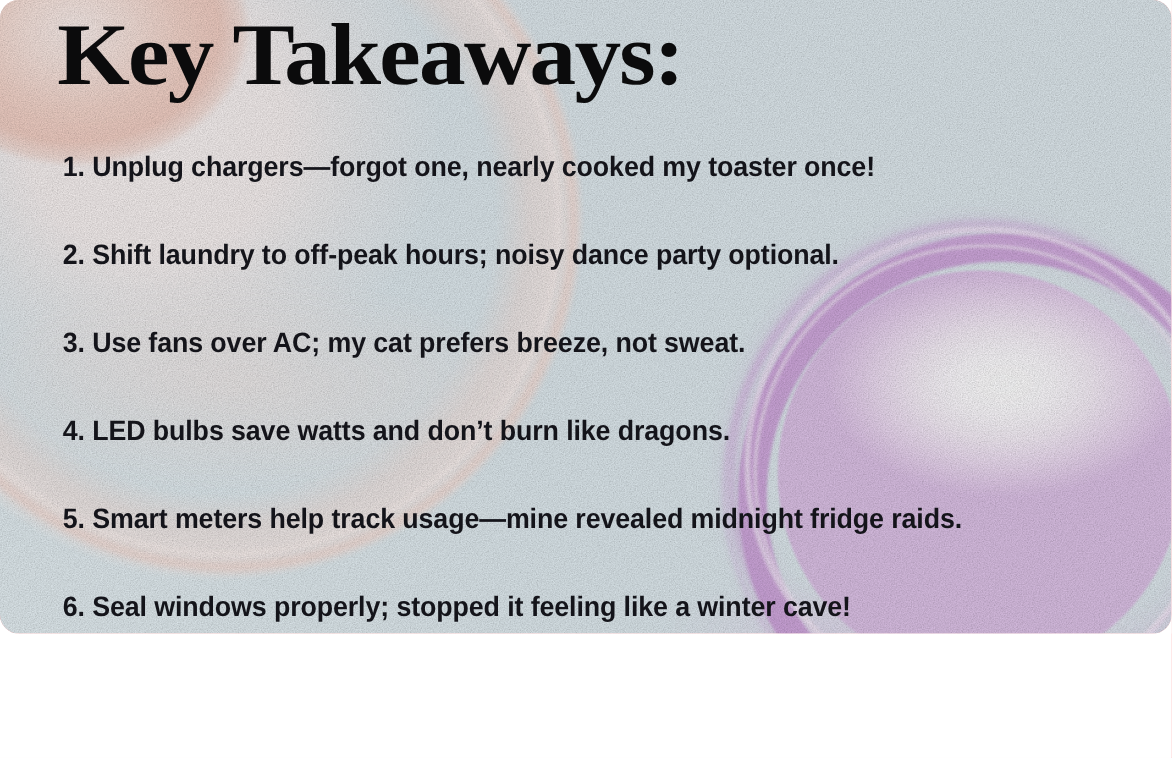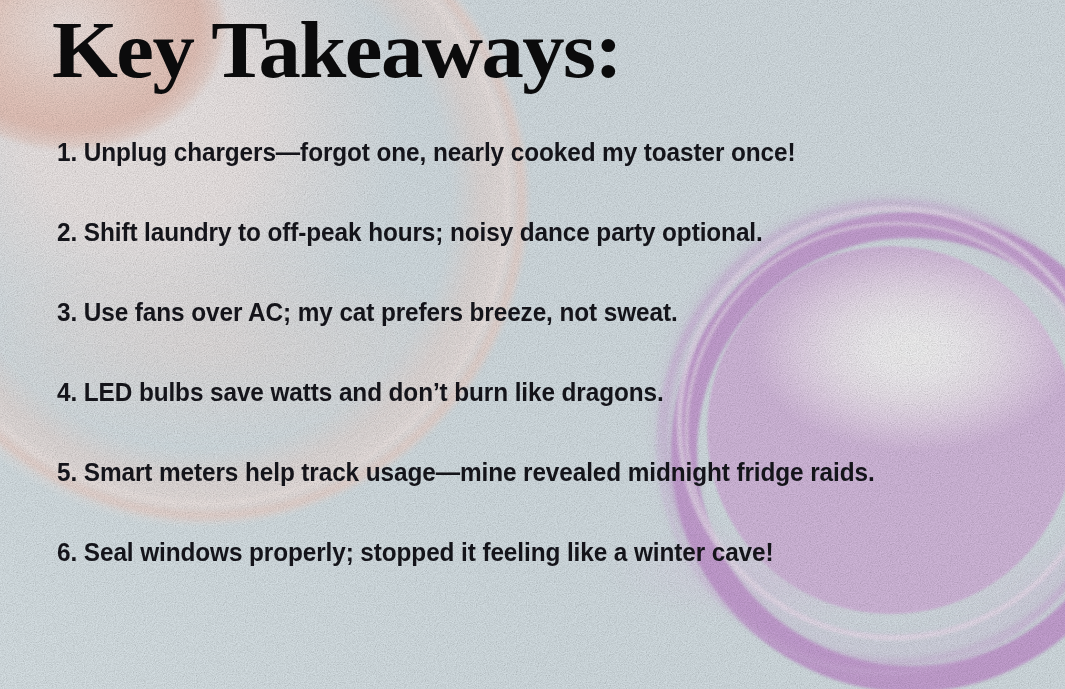--- a/index.html
+++ b/index.html
@@ -3,24 +3,25 @@
 <meta charset="utf-8">
 <style>
   html, body {
     margin: 0;
     padding: 0;
     background: #ffffff;
   }
   #canvas {
     position: relative;
     width: 1065px;
-    height: 689px;
+    height: 576px;
     overflow: hidden;
     background: #fca5a5;
     font-family: "Liberation Sans", sans-serif;
+    border-radius: 17px;
   }
 
   
   .bg-base {
     position: absolute;
     inset: 0;
     background:
       radial-gradient(115% 100% at 2% 98%, #e4eef2 0%, #dfeaef 45%, #dfe9ee 100%);
   }
 

